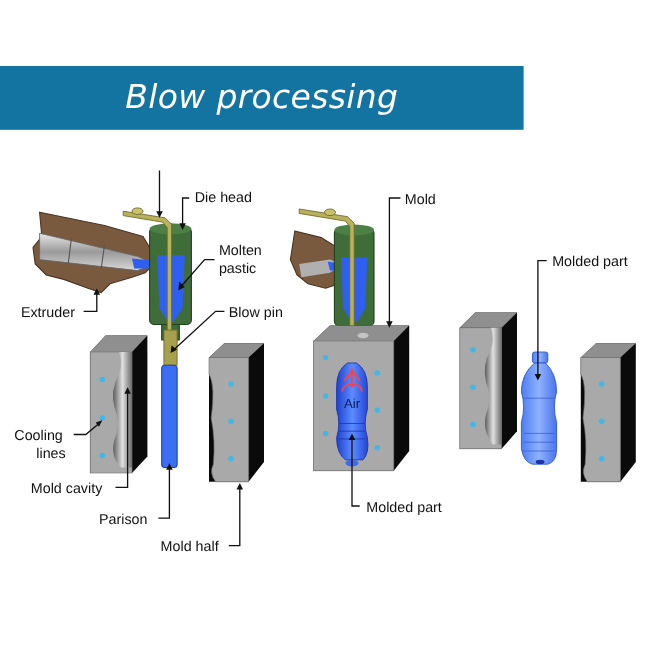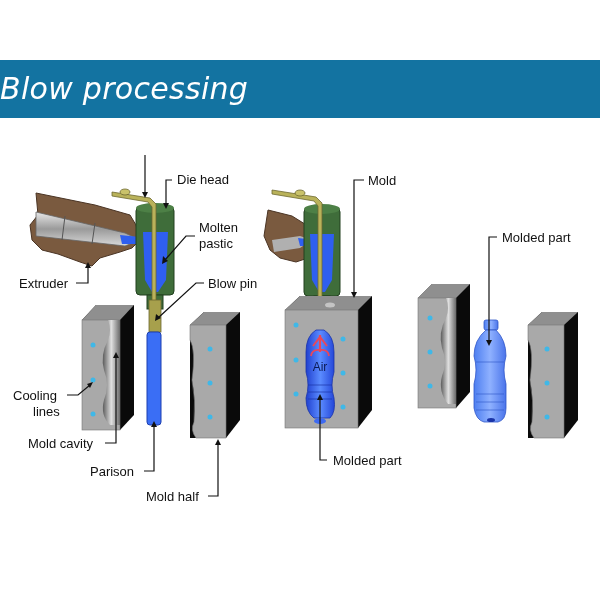--- a/index.html
+++ b/index.html
@@ -1,17 +1,17 @@
 <!DOCTYPE html>
 <html><head>
 <meta charset="utf-8">
 <style>
   html, body { margin:0; padding:0; background:#ffffff; }
   body { width:600px; height:600px; position:relative; overflow:hidden; font-family:"Liberation Sans", sans-serif; }
-  .banner { position:absolute; left:0; top:60px; width:600px; height:58px; background:#1373a1; display:flex; align-items:center; }
+  .banner { position:absolute; left:0; top:60px; width:476px; height:58px; background:#1373a1; display:flex; align-items:center; justify-content:center; }
   .banner-title { color:#ffffff; font-family:"DejaVu Sans", sans-serif; font-style:italic; font-size:30px; letter-spacing:0.3px; margin-top:-2px; }
   svg.diagram { position:absolute; left:0; top:0; }
   .lbl { font-family:"Liberation Sans", sans-serif; font-size:13px; fill:#111; }
   .lead { stroke:#111; stroke-width:1.2; fill:none; }
 </style>
 </head>
 <body>
 
 <div class="banner">
   <span class="banner-title">Blow processing</span>

